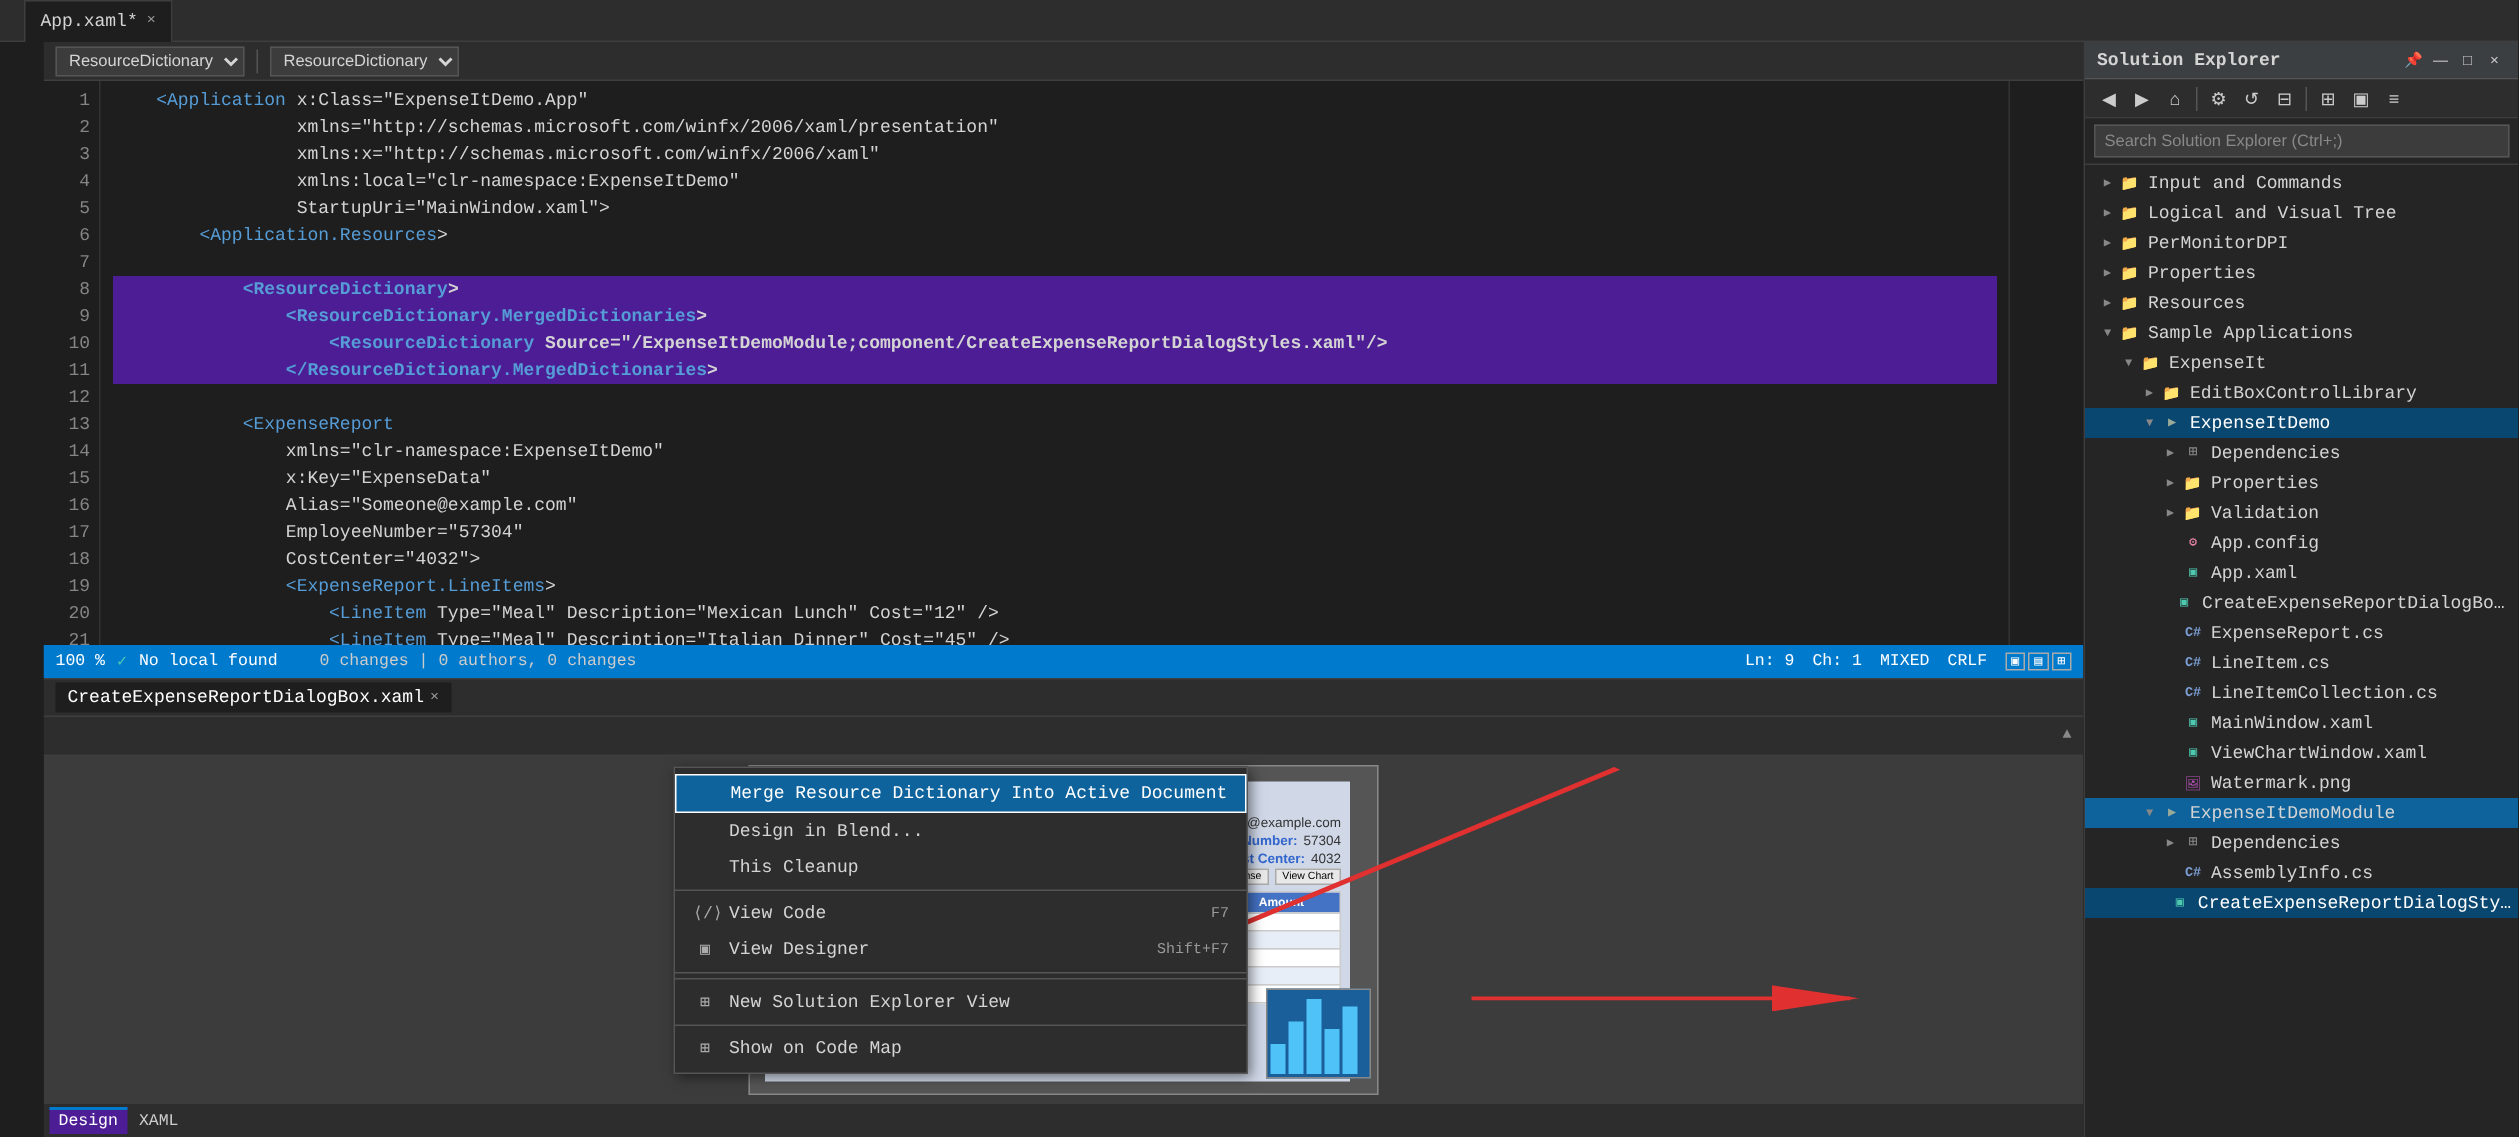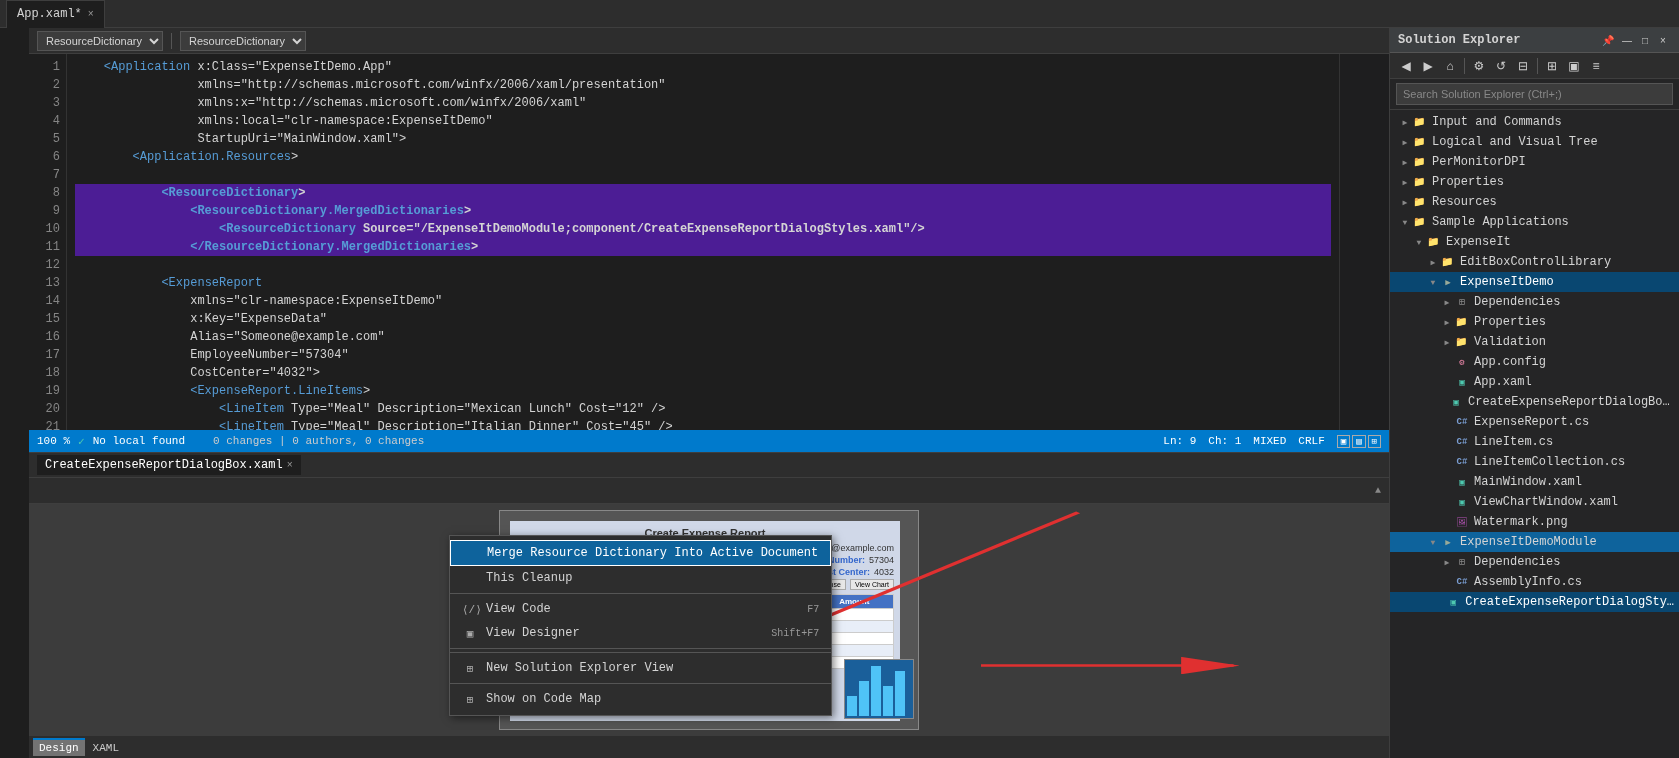--- a/index.html
+++ b/index.html
@@ -15,21 +15,21 @@
       flex-direction: column;
     }
 
     
     .top-tab-bar {
       display: flex;
       align-items: center;
       background: #2d2d2d;
       border-bottom: 1px solid #3e3e3e;
       height: 28px;
-      padding: 0 6px;
+      padding: 0 16px;
     }
     .file-tab {
       display: flex;
       align-items: center;
       background: #1e1e1e;
       color: #d4d4d4;
       padding: 4px 10px;
       border: 1px solid #3e3e3e;
       border-bottom: none;
       font-size: 12px;
@@ -451,21 +451,21 @@
     .bv-tab {
       padding: 2px 6px;
       font-size: 11px;
       cursor: pointer;
       color: #ccc;
       border-top: 2px solid transparent;
     }
     .bv-tab.active {
       color: white;
       border-top: 2px solid #007acc;
-      background: #737373;
+      background: #4c1d95;
     }
   </style>
 </head>
 <body>
 
 <div class="top-tab-bar">
   <div class="file-tab">
     <span>App.xaml*</span>
     <span class="close-btn">×</span>
   </div>
@@ -617,20 +617,24 @@
           </div>
         </div>
 
         <div class="context-menu" id="context-menu-el">
         <div class="ctx-item highlighted">
               <span class="ctx-icon"></span>
               <span>Merge Resource Dictionary Into Active Document</span>
             </div>
             <div class="ctx-item">
               <span class="ctx-icon"></span>
+              <span>Design in Blend...</span>
+            </div>
+            <div class="ctx-item">
+              <span class="ctx-icon"></span>
               <span>This Cleanup</span>
             </div>
             <div class="ctx-sep"></div>
             <div class="ctx-item">
               <span class="ctx-icon">⟨/⟩</span>
               <span>View Code</span>
               <span class="shortcut">F7</span>
             </div>
             <div class="ctx-item">
               <span class="ctx-icon">▣</span>

